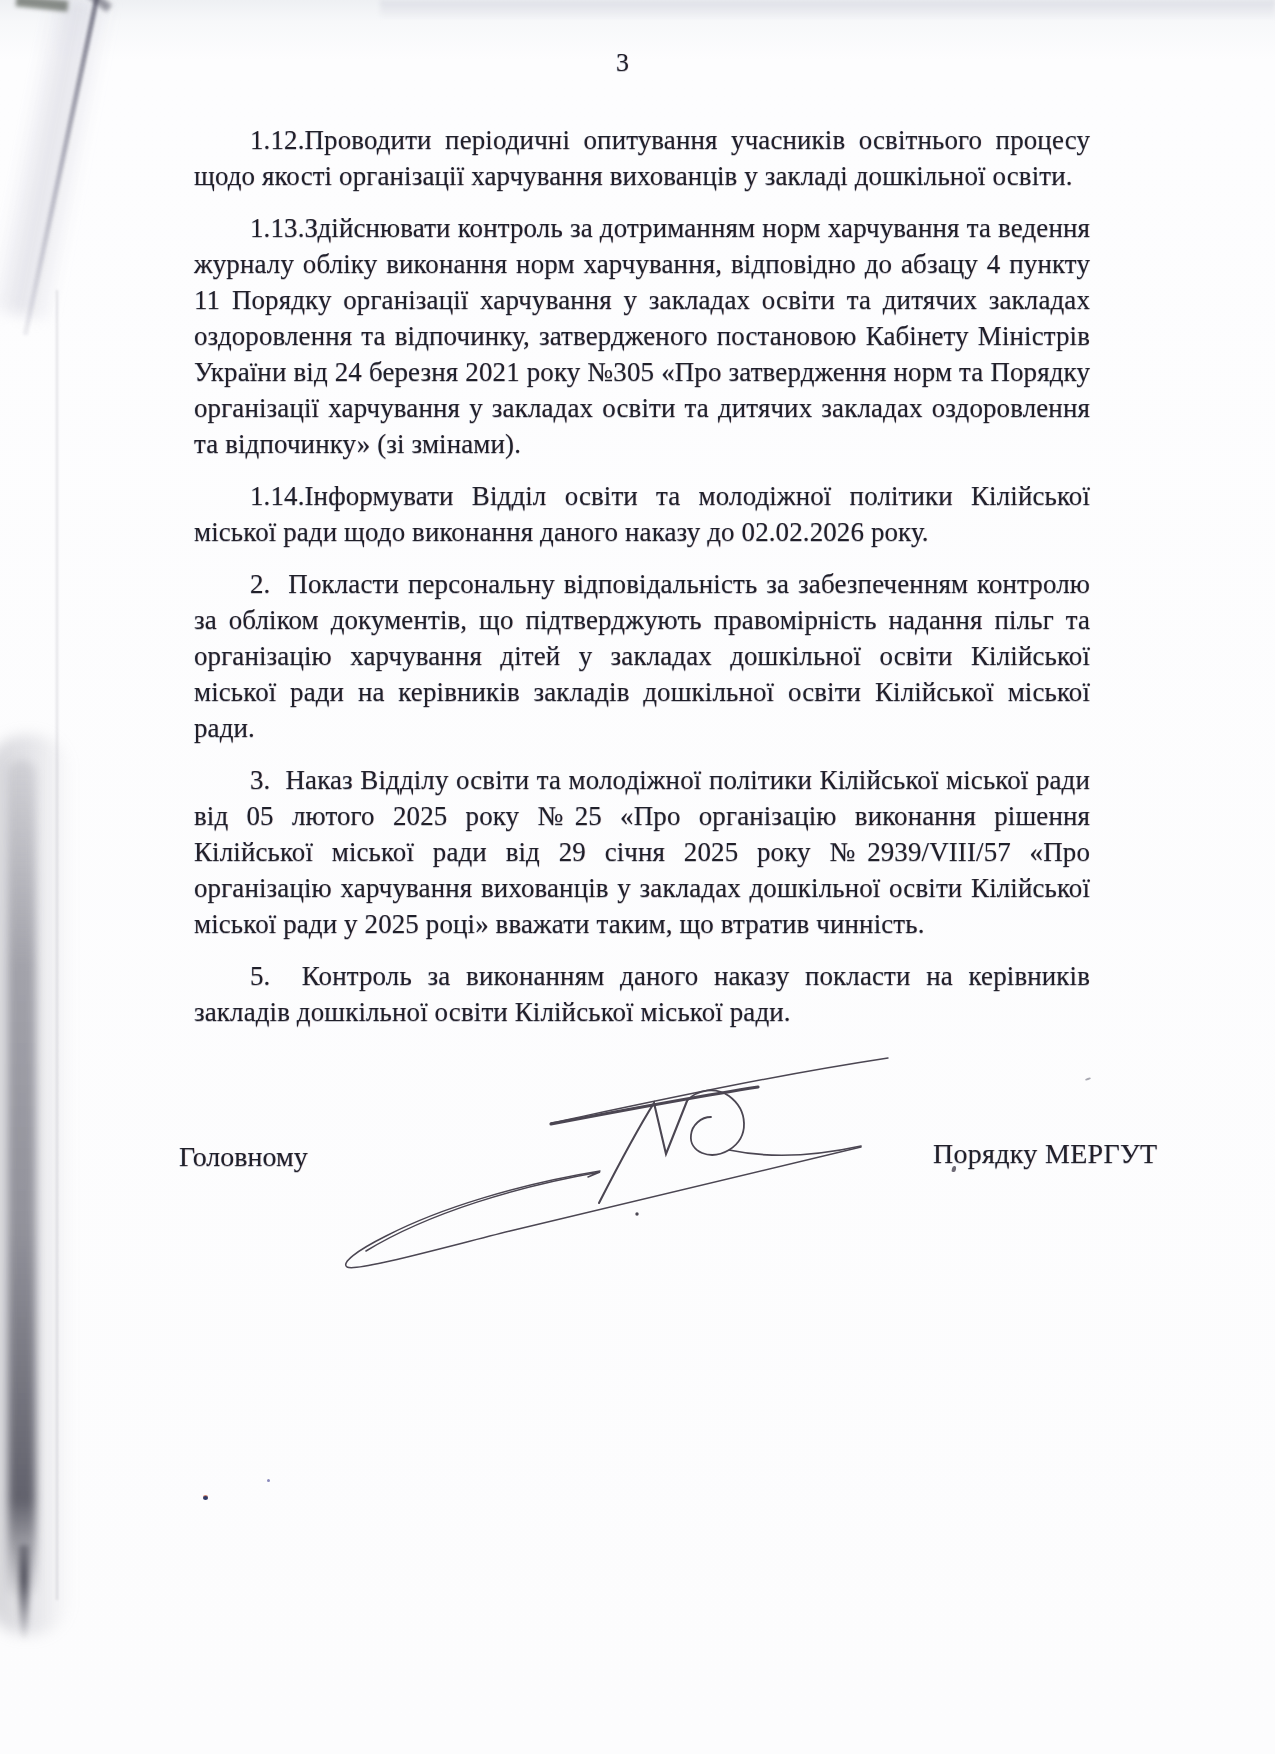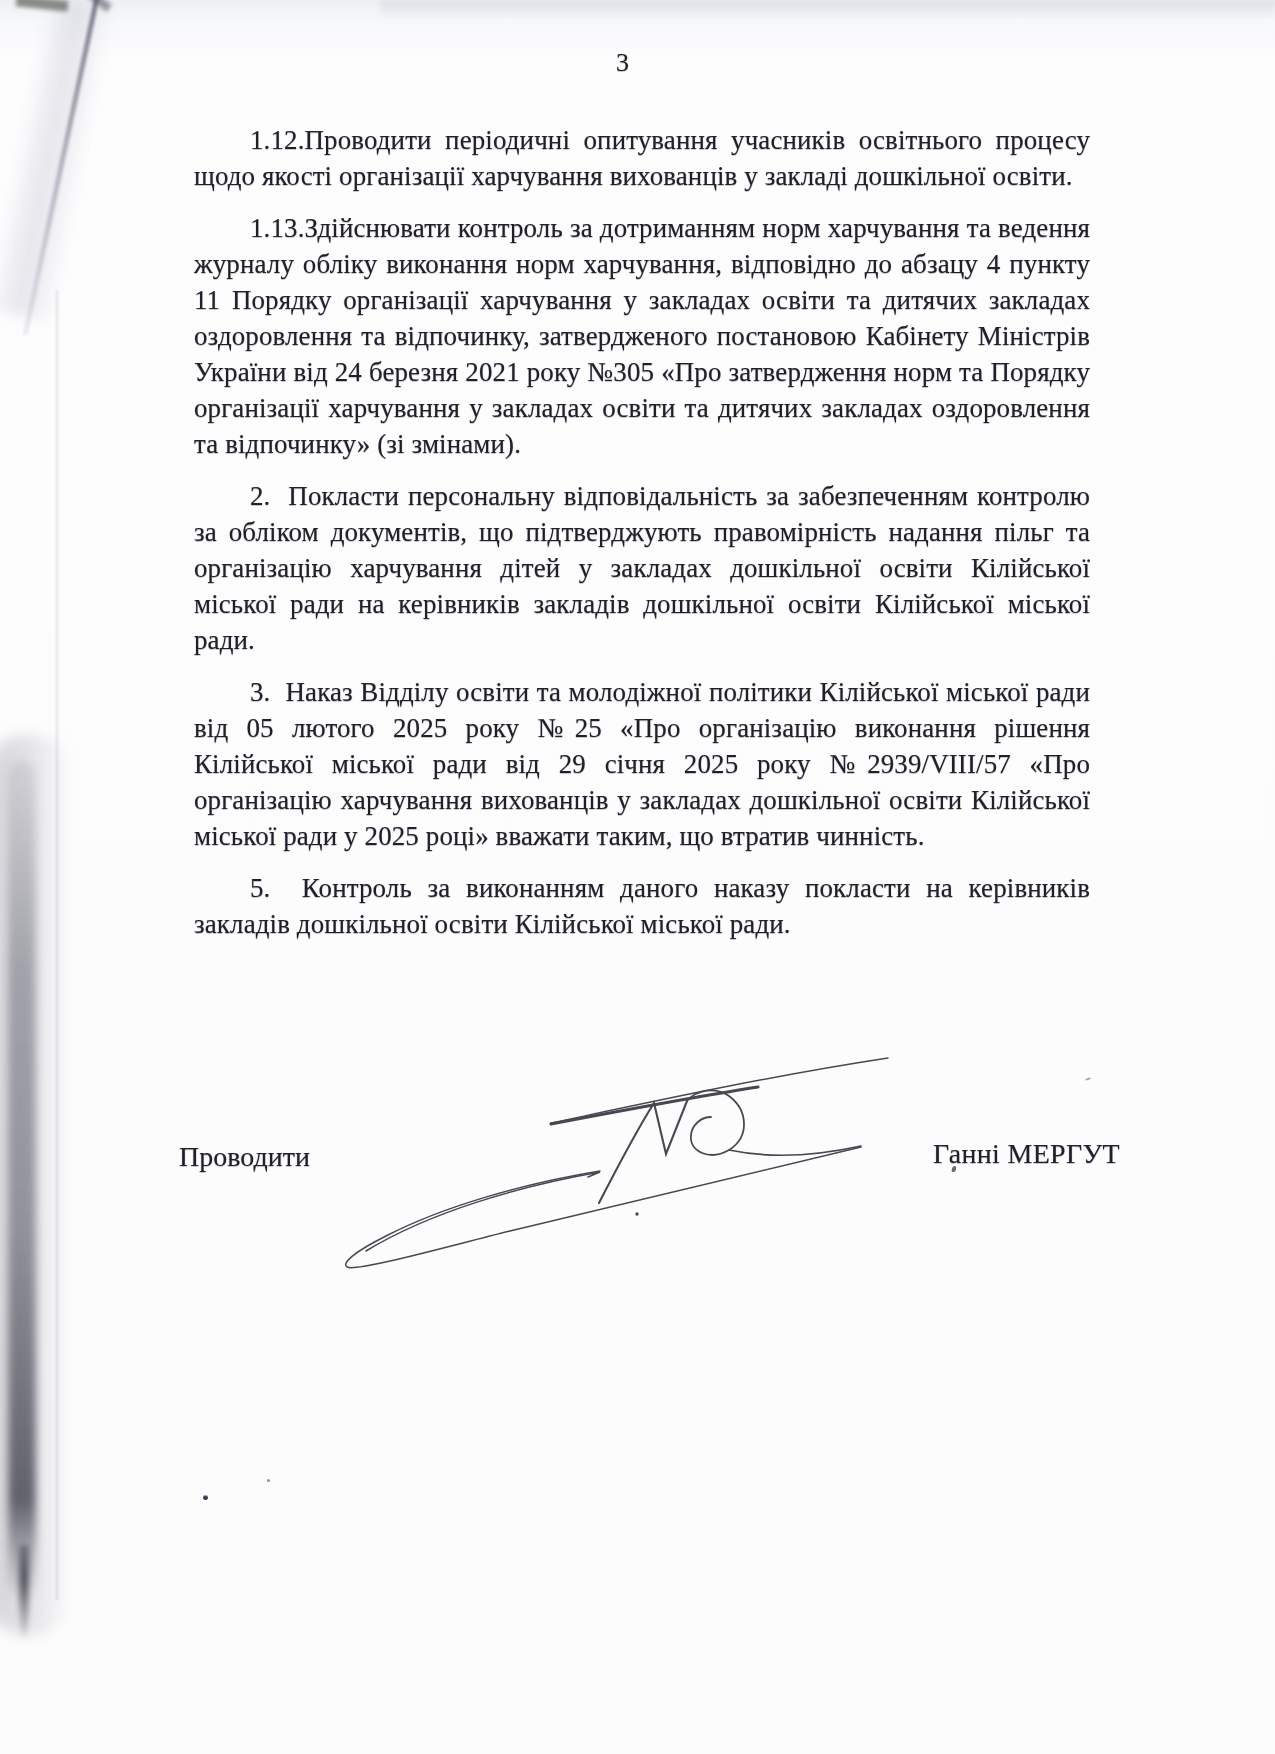--- a/index.html
+++ b/index.html
@@ -99,28 +99,29 @@
   <div class="artifact speck" id="speck-1"></div>
   <div class="artifact speck" id="speck-2"></div>
   <div class="artifact speck" id="speck-3"></div>
   <div class="artifact speck" id="speck-4"></div>
 
   <div id="page-number" class="scan-text">3</div>
 
   <div id="text-block" class="scan-text">
     <p>1.12.Проводити періодичні опитування учасників освітнього процесу щодо якості організації харчування вихованців у закладі дошкільної освіти.</p>
     <p>1.13.Здійснювати контроль за дотриманням норм харчування та ведення журналу обліку виконання норм харчування, відповідно до абзацу 4 пункту 11 Порядку організації харчування у закладах освіти та дитячих закладах оздоровлення та відпочинку, затвердженого постановою Кабінету Міністрів України від 24 березня 2021 року №305 «Про затвердження норм та Порядку організації харчування у закладах освіти та дитячих закладах оздоровлення та відпочинку» (зі змінами).</p>
+    <p>1.14.Інформувати Відділ освіти та молодіжної політики Кілійської міської ради щодо виконання даного наказу до 02.02.2026 року.</p>
     <p class="sec-gap">2.&nbsp;&nbsp;Покласти персональну відповідальність за забезпеченням контролю за обліком документів, що підтверджують правомірність надання пільг та організацію харчування дітей у закладах дошкільної освіти Кілійської міської ради на керівників закладів дошкільної освіти Кілійської міської ради.</p>
     <p class="sec-gap">3.&nbsp;&nbsp;Наказ Відділу освіти та молодіжної політики Кілійської міської ради від 05 лютого 2025 року №25 «Про організацію виконання рішення Кілійської міської ради від 29 січня 2025 року №2939/VIII/57 «Про організацію харчування вихованців у закладах дошкільної освіти Кілійської міської ради у 2025 році» вважати таким, що втратив чинність.</p>
     <p class="sec-gap">5.&nbsp;&nbsp;Контроль за виконанням даного наказу покласти на керівників закладів дошкільної освіти Кілійської міської ради.</p>
   </div>
 
   <div id="signature-row">
-    <div id="position-title" class="scan-text">Проводити</div>
-    <div id="signer-name" class="scan-text">Ганні МЕРГУТ</div>
+    <div id="position-title" class="scan-text">Головному</div>
+    <div id="signer-name" class="scan-text">Порядку МЕРГУТ</div>
   </div>
 
   <svg class="sig" viewBox="0 0 1275 1754" aria-hidden="true">
     <g fill="none" stroke="#3c3744" stroke-linecap="round" opacity="0.92">
       <path stroke-width="3.2" d="M551,1124 C630,1109 700,1096 758,1087"></path>
       <path stroke-width="1.4" d="M551,1123 C660,1100 770,1076 888,1058"></path>
       <path stroke-width="2.1" d="M599,1203 C620,1162 642,1122 654,1103 L666,1154 L687,1101"></path>
       <path stroke-width="1.8" d="M687,1101 C697,1089 716,1087 729,1096 C748,1110 750,1137 729,1150 C710,1161 689,1152 691,1135 C692,1125 701,1117 711,1117"></path>
       <path stroke-width="1.7" d="M729,1150 C772,1159 820,1155 861,1146"></path>
       <path stroke-width="1.5" d="M600,1171 C520,1184 440,1208 386,1236 C356,1251 341,1263 347,1267 C355,1272 430,1251 510,1231 C640,1199 760,1172 861,1147"></path>

